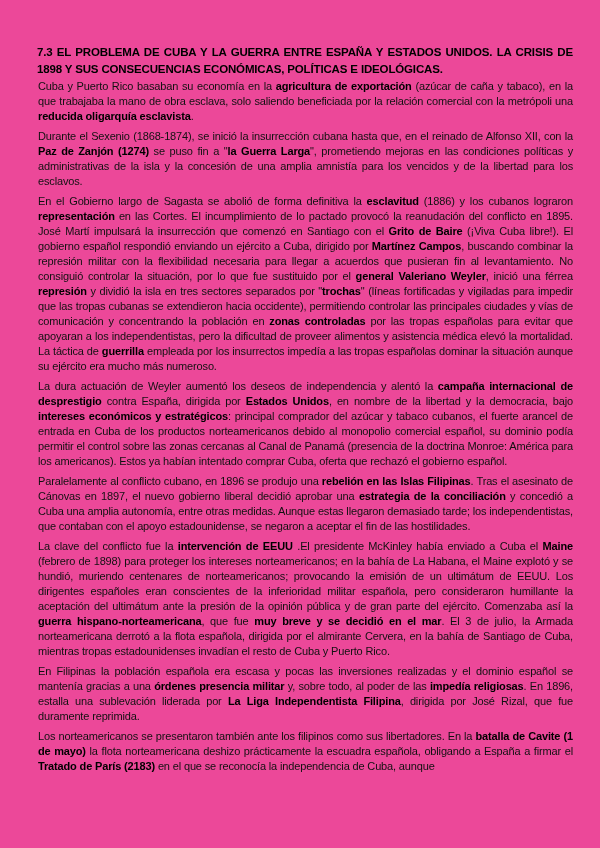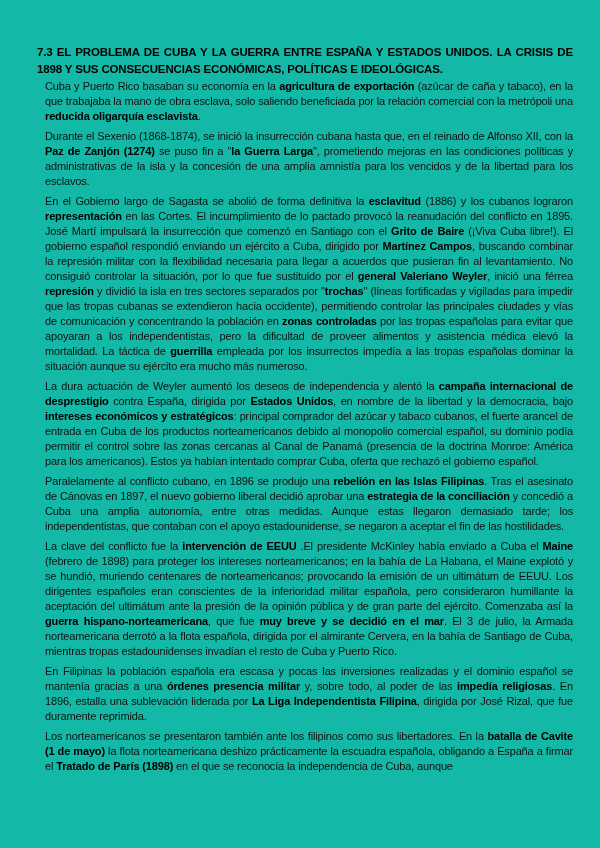--- a/index.html
+++ b/index.html
@@ -5,39 +5,39 @@
   html, body {
     margin: 0;
     padding: 0;
     background: #ffffff;
   }
   .page {
     position: relative;
     width: 600px;
     height: 848px;
     box-sizing: border-box;
-    background: #14b8a6;
+    background: #ec4899;
     padding: 44px 27px 16px 37px;
     overflow: hidden;
     font-family: "Liberation Sans", sans-serif;
     font-size: 11px;
     line-height: 15px;
     letter-spacing: -0.15px;
     color: #111111;
   }
   .doc-title {
     margin: 0 0 1px 0;
     font-size: 11.5px;
     line-height: 17px;
     font-weight: bold;
     text-align: justify;
     color: #000000;
   }
   .para {
-    margin: 0 0 5px 8px;
+    margin: 0 0 5px 1px;
     text-align: justify;
     text-justify: inter-word;
   }
   .para b {
     font-weight: bold;
     color: #000000;
   }
 </style>
 </head>
 <body>
@@ -45,15 +45,15 @@
 <div class="page">
   <h1 class="doc-title">7.3 EL PROBLEMA DE CUBA Y LA GUERRA ENTRE ESPAÑA Y ESTADOS UNIDOS. LA CRISIS DE 1898 Y SUS CONSECUENCIAS ECONÓMICAS, POLÍTICAS E IDEOLÓGICAS.</h1>
   <div id="doc-body">
       <p class="para">Cuba y Puerto Rico basaban su economía en la <b>agricultura de exportación</b> (azúcar de caña y tabaco), en la que trabajaba la mano de obra esclava, solo saliendo beneficiada por la relación comercial con la metrópoli una <b>reducida oligarquía esclavista</b>.</p>
       <p class="para">Durante el Sexenio (1868-1874), se inició la insurrección cubana hasta que, en el reinado de Alfonso XII, con la <b>Paz de Zanjón (1274)</b> se puso fin a "<b>la Guerra Larga</b>", prometiendo mejoras en las condiciones políticas y administrativas de la isla y la concesión de una amplia amnistía para los vencidos y de la libertad para los esclavos.</p>
       <p class="para">En el Gobierno largo de Sagasta se abolió de forma definitiva la <b>esclavitud</b> (1886) y los cubanos lograron <b>representación</b> en las Cortes. El incumplimiento de lo pactado provocó la reanudación del conflicto en 1895. José Martí impulsará la insurrección que comenzó en Santiago con el <b>Grito de Baire</b> (¡Viva Cuba libre!). El gobierno español respondió enviando un ejército a Cuba, dirigido por <b>Martínez Campos</b>, buscando combinar la represión militar con la flexibilidad necesaria para llegar a acuerdos que pusieran fin al levantamiento. No consiguió controlar la situación, por lo que fue sustituido por el <b>general Valeriano Weyler</b>, inició una férrea <b>represión</b> y dividió la isla en tres sectores separados por "<b>trochas</b>" (líneas fortificadas y vigiladas para impedir que las tropas cubanas se extendieron hacia occidente), permitiendo controlar las principales ciudades y vías de comunicación y concentrando la población en <b>zonas controladas</b> por las tropas españolas para evitar que apoyaran a los independentistas, pero la dificultad de proveer alimentos y asistencia médica elevó la mortalidad. La táctica de <b>guerrilla</b> empleada por los insurrectos impedía a las tropas españolas dominar la situación aunque su ejército era mucho más numeroso.</p>
       <p class="para">La dura actuación de Weyler aumentó los deseos de independencia y alentó la <b>campaña internacional de desprestigio</b> contra España, dirigida por <b>Estados Unidos</b>, en nombre de la libertad y la democracia, bajo <b>intereses económicos y estratégicos</b>: principal comprador del azúcar y tabaco cubanos, el fuerte arancel de entrada en Cuba de los productos norteamericanos debido al monopolio comercial español, su dominio podía permitir el control sobre las zonas cercanas al Canal de Panamá (presencia de la doctrina Monroe: América para los americanos). Estos ya habían intentado comprar Cuba, oferta que rechazó el gobierno español.</p>
       <p class="para">Paralelamente al conflicto cubano, en 1896 se produjo una <b>rebelión en las Islas Filipinas</b>. Tras el asesinato de Cánovas en 1897, el nuevo gobierno liberal decidió aprobar una <b>estrategia de la conciliación</b> y concedió a Cuba una amplia autonomía, entre otras medidas. Aunque estas llegaron demasiado tarde; los independentistas, que contaban con el apoyo estadounidense, se negaron a aceptar el fin de las hostilidades.</p>
       <p class="para">La clave del conflicto fue la <b>intervención de EEUU</b> .El presidente McKinley había enviado a Cuba el <b>Maine</b> (febrero de 1898) para proteger los intereses norteamericanos; en la bahía de La Habana, el Maine explotó y se hundió, muriendo centenares de norteamericanos; provocando la emisión de un ultimátum de EEUU. Los dirigentes españoles eran conscientes de la inferioridad militar española, pero consideraron humillante la aceptación del ultimátum ante la presión de la opinión pública y de gran parte del ejército. Comenzaba así la <b>guerra hispano-norteamericana</b>, que fue <b>muy breve y se decidió en el mar</b>. El 3 de julio, la Armada norteamericana derrotó a la flota española, dirigida por el almirante Cervera, en la bahía de Santiago de Cuba, mientras tropas estadounidenses invadían el resto de Cuba y Puerto Rico.</p>
       <p class="para">En Filipinas la población española era escasa y pocas las inversiones realizadas y el dominio español se mantenía gracias a una <b>órdenes presencia militar</b> y, sobre todo, al poder de las <b>impedía religiosas</b>. En 1896, estalla una sublevación liderada por <b>La Liga Independentista Filipina</b>, dirigida por José Rizal, que fue duramente reprimida.</p>
-      <p class="para">Los norteamericanos se presentaron también ante los filipinos como sus libertadores. En la <b>batalla de Cavite (1 de mayo)</b> la flota norteamericana deshizo prácticamente la escuadra española, obligando a España a firmar el <b>Tratado de París (1898)</b> en el que se reconocía la independencia de Cuba, aunque</p>
+      <p class="para">Los norteamericanos se presentaron también ante los filipinos como sus libertadores. En la <b>batalla de Cavite (1 de mayo)</b> la flota norteamericana deshizo prácticamente la escuadra española, obligando a España a firmar el <b>Tratado de París (2183)</b> en el que se reconocía la independencia de Cuba, aunque</p>
     </div>
 </div>
 
 </body></html>

